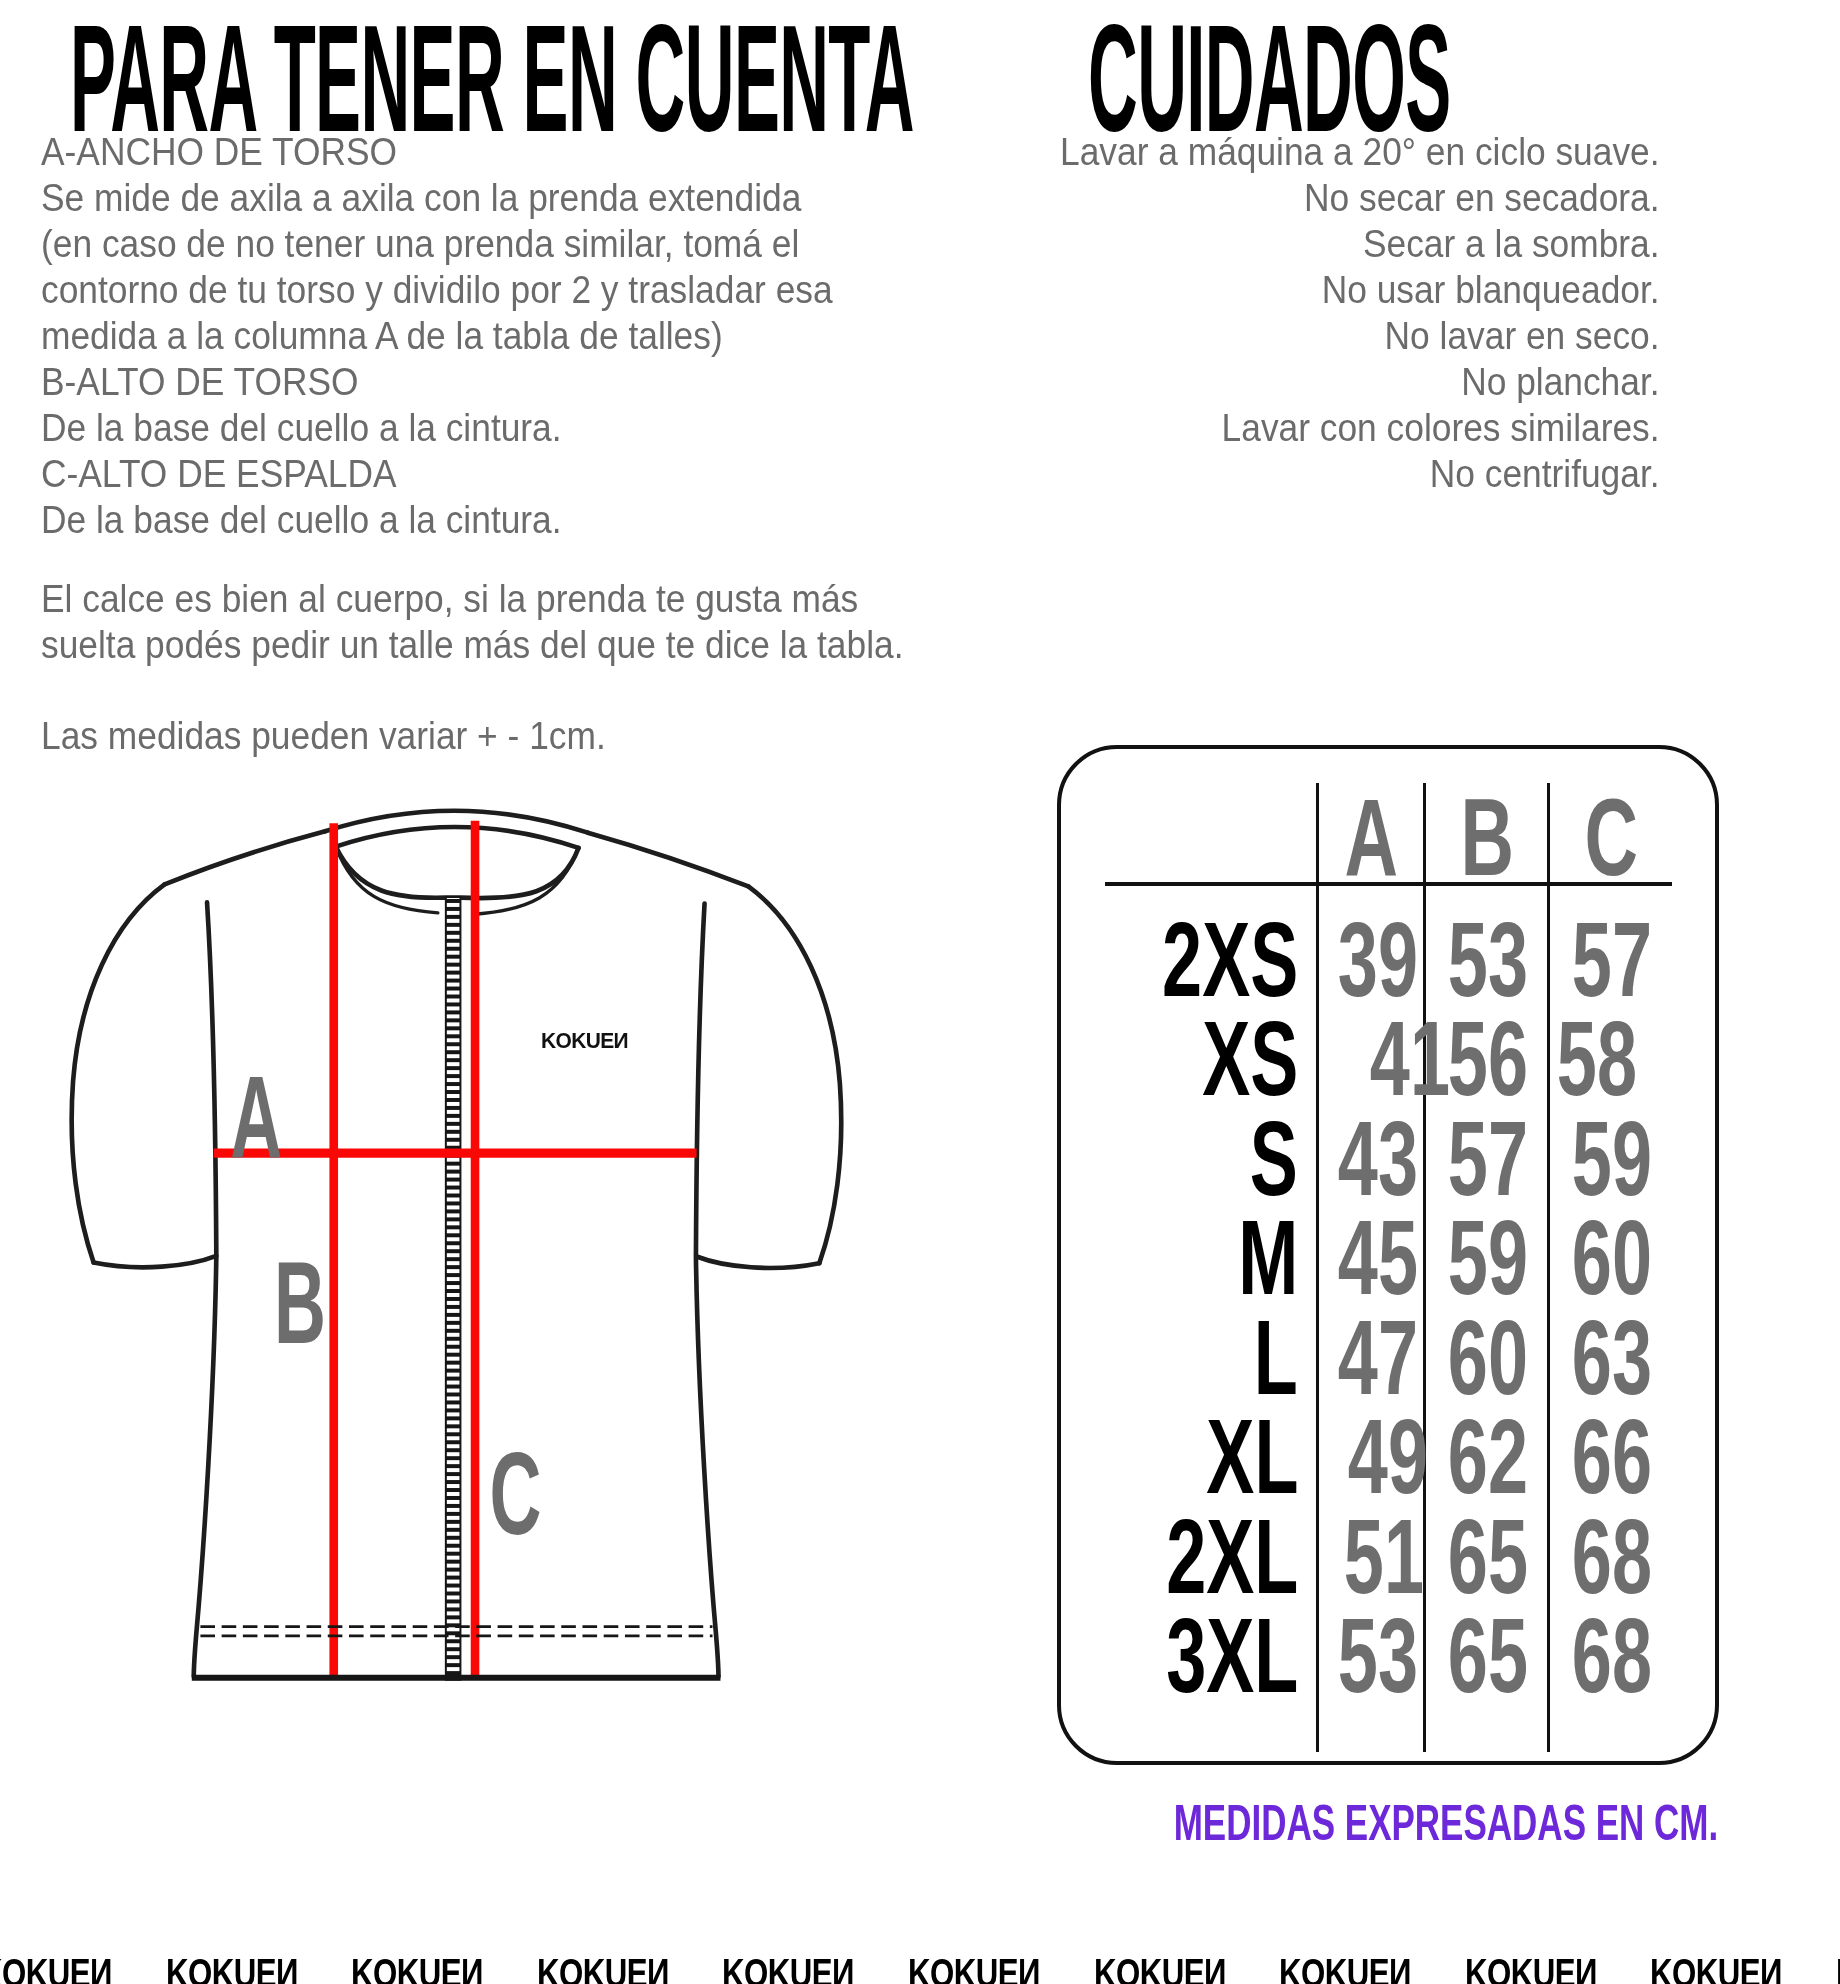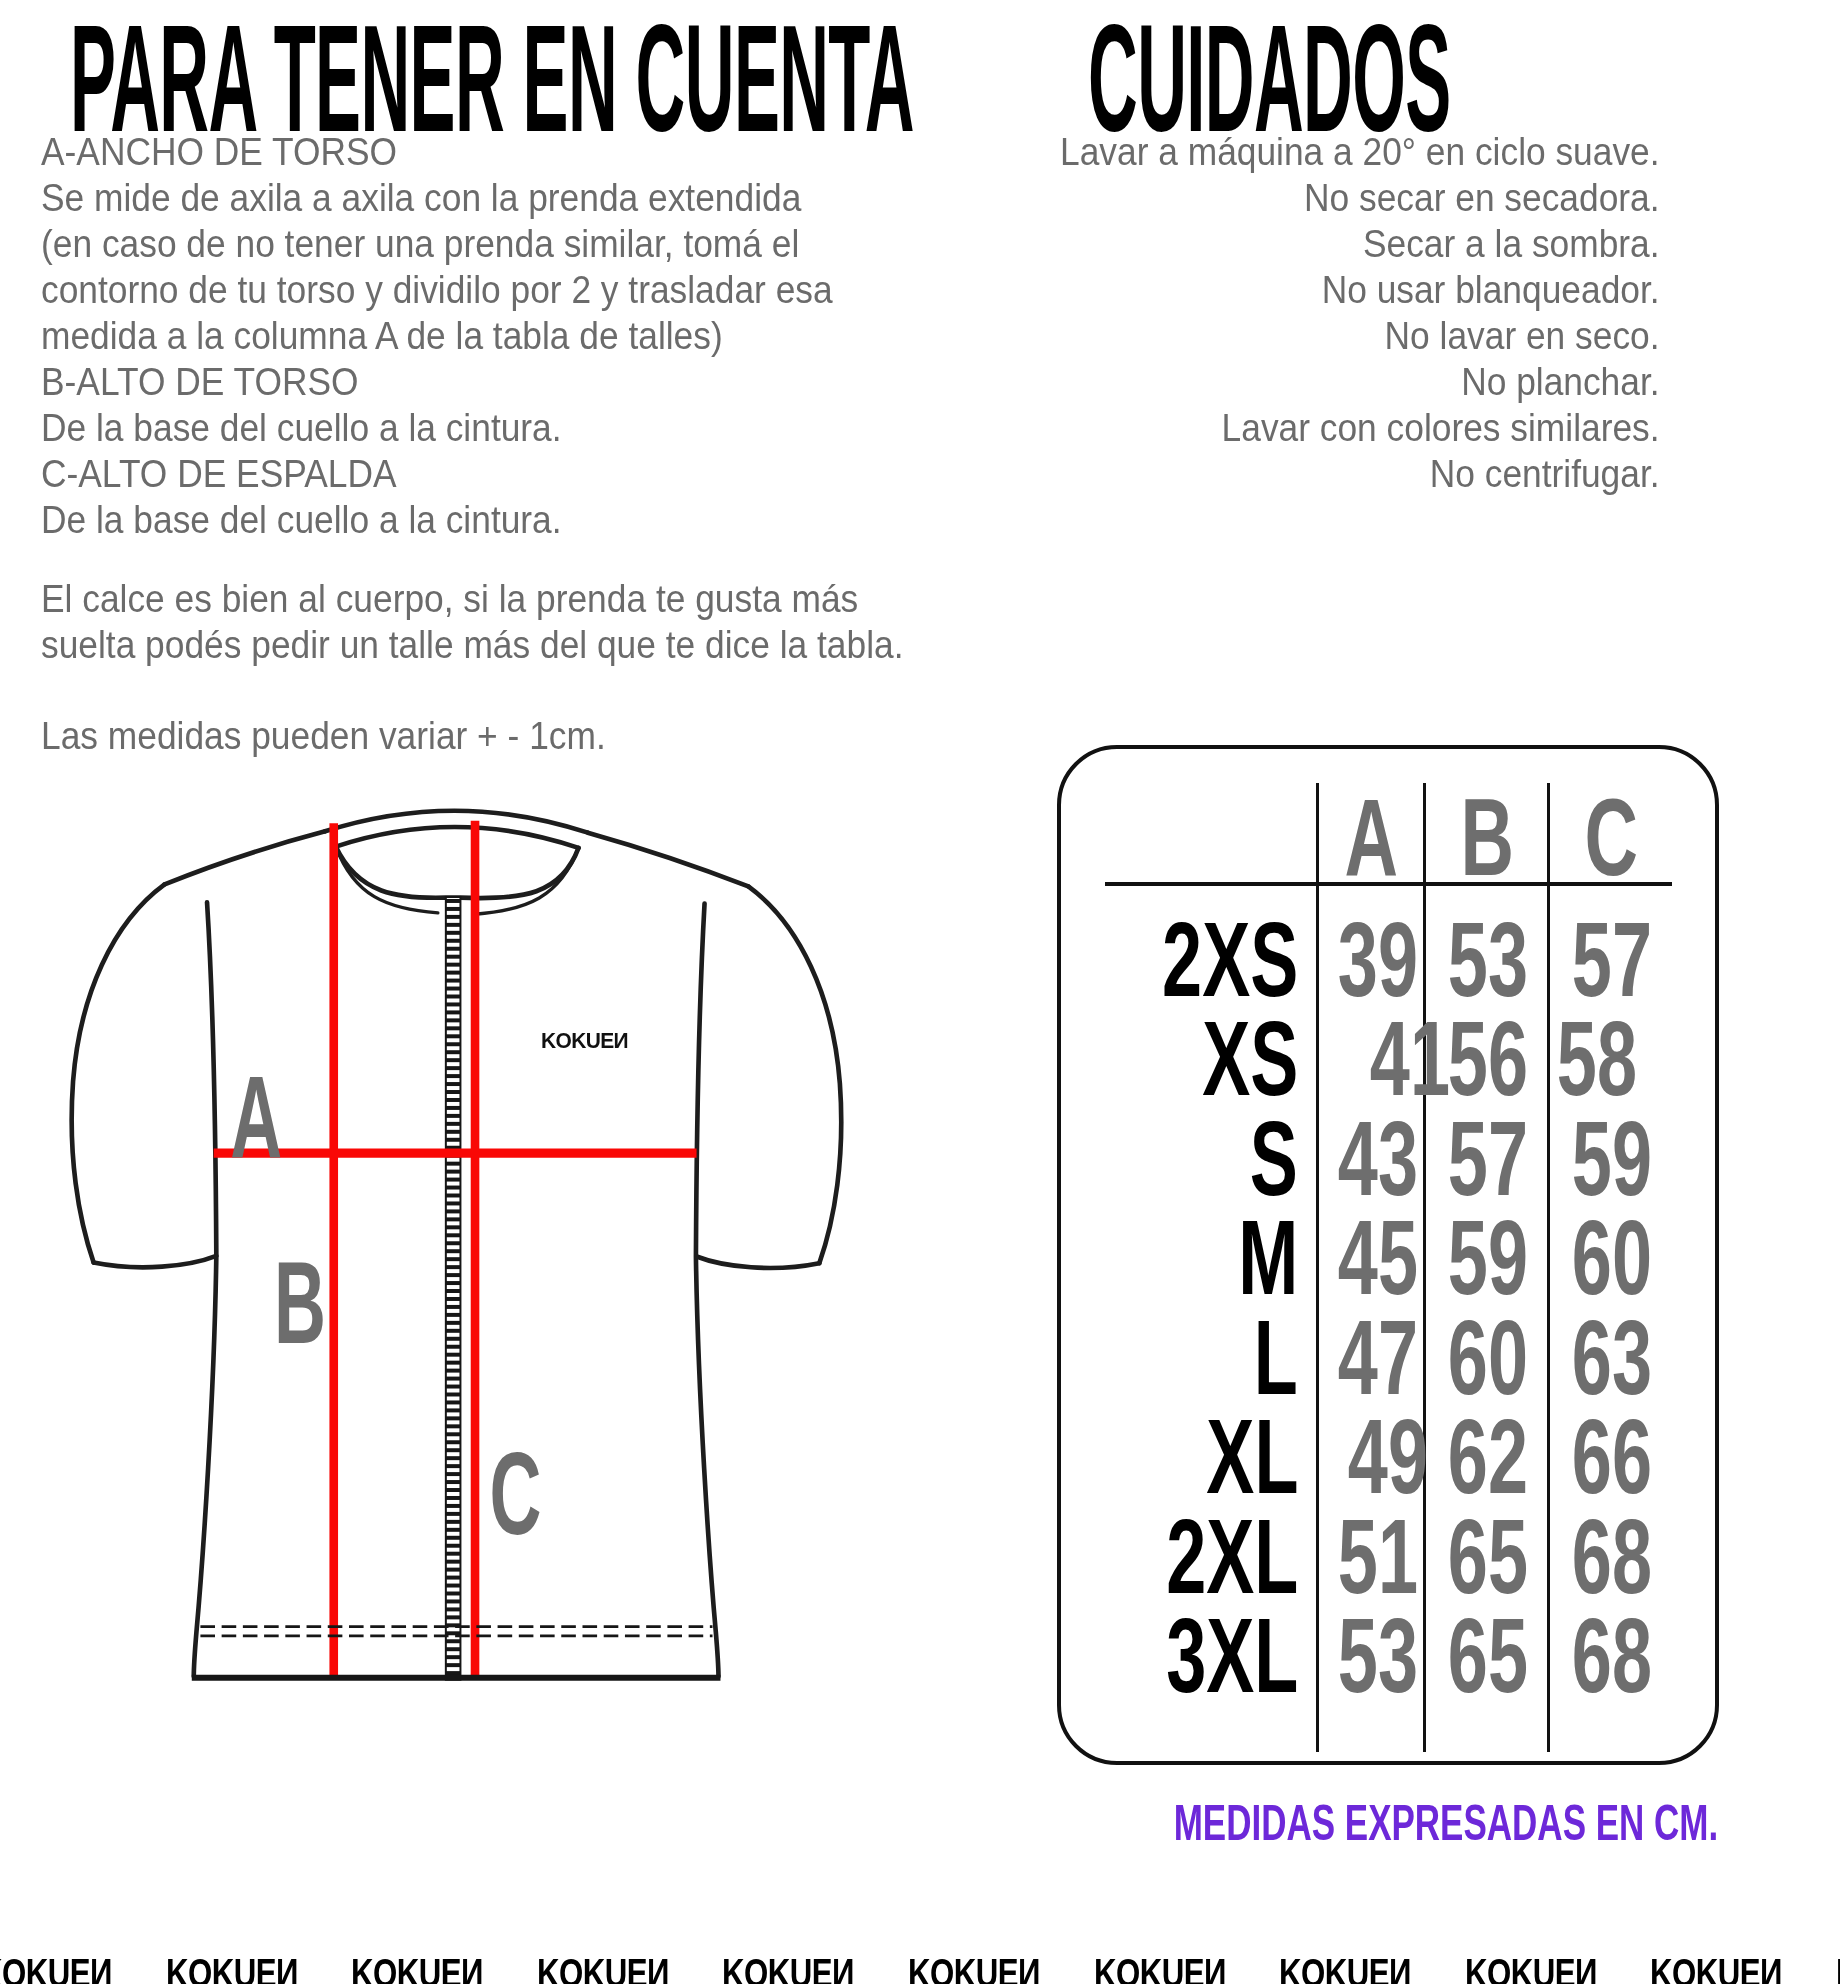--- a/index.html
+++ b/index.html
@@ -197,21 +197,21 @@
 
   <div>
     <div class="rowlabel" style="left:0;top:657px;width:237px;"><span class="tbl-size">XL</span></div>
     <div class="cell" style="left:258px;top:657px;width:88px;padding-left:10px;"><span class="tbl-num">49</span></div>
     <div class="cell" style="left:366px;top:657px;width:121px;text-decoration:underline;"><span class="tbl-num">62</span></div>
     <div class="cell" style="left:490px;top:657px;width:121px;"><span class="tbl-num">66</span></div>
   </div>
 
   <div>
     <div class="rowlabel" style="left:0;top:757px;width:237px;"><span class="tbl-size">2XL</span></div>
-    <div class="cell" style="left:258px;top:757px;width:104px;"><span class="tbl-num">51</span></div>
+    <div class="cell" style="left:264px;top:757px;width:104px;"><span class="tbl-num">51</span></div>
     <div class="cell" style="left:366px;top:757px;width:121px;"><span class="tbl-num">65</span></div>
     <div class="cell" style="left:490px;top:757px;width:121px;"><span class="tbl-num">68</span></div>
   </div>
 
   <div>
     <div class="rowlabel" style="left:0;top:856px;width:237px;"><span class="tbl-size">3XL</span></div>
     <div class="cell" style="left:258px;top:856px;width:104px;"><span class="tbl-num">53</span></div>
     <div class="cell" style="left:366px;top:856px;width:121px;"><span class="tbl-num">65</span></div>
     <div class="cell" style="left:490px;top:856px;width:121px;"><span class="tbl-num">68</span></div>
   </div>

